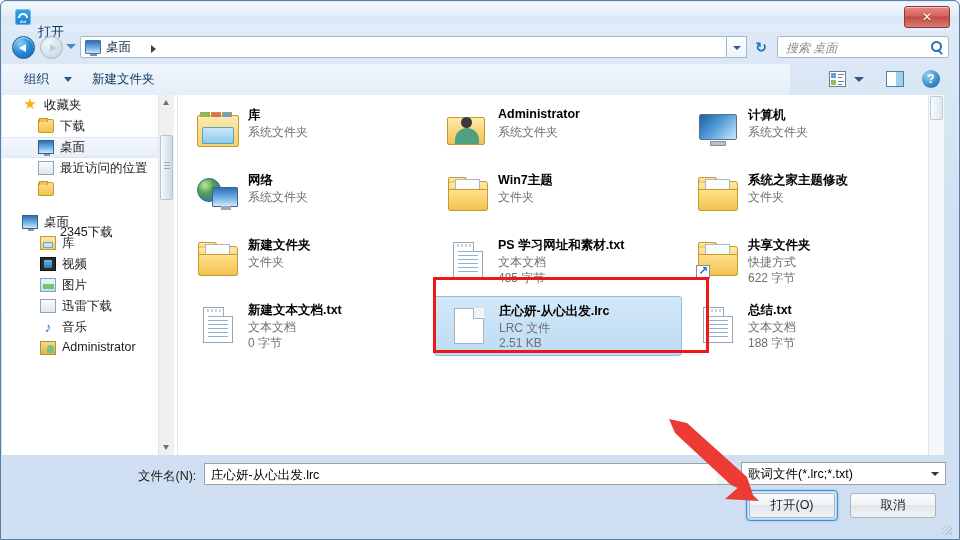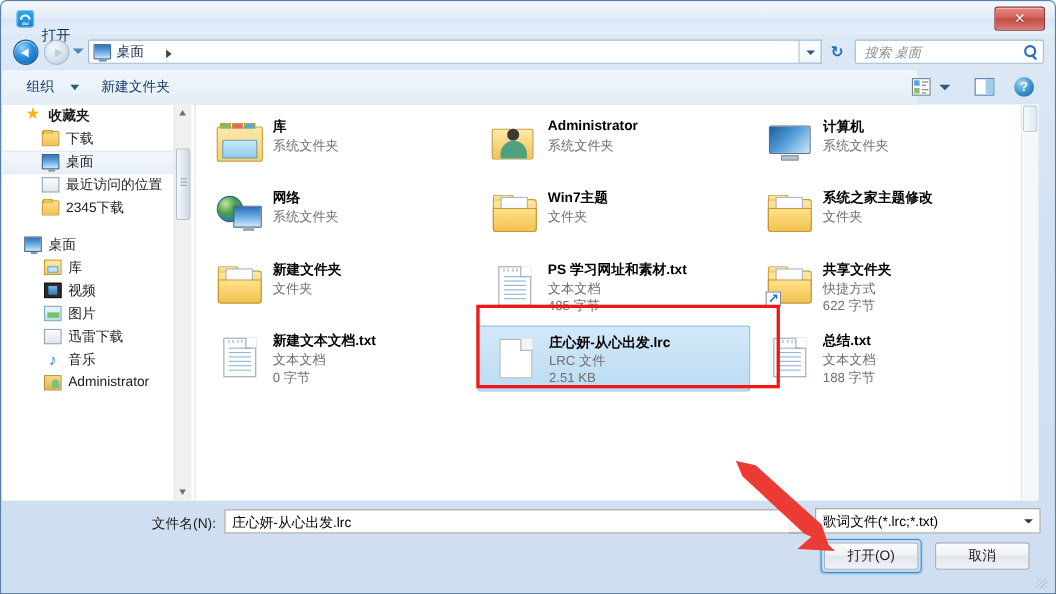--- a/index.html
+++ b/index.html
@@ -133,21 +133,20 @@
   }
   .search-icon:after{
     content:"";position:absolute;right:-3px;bottom:-3px;width:6px;height:2px;
     background:#2b6fae;transform:rotate(45deg);
   }
   
   .cmdbar{
     position:absolute;left:1px;top:63px;width:788px;height:31px;
     background:linear-gradient(180deg,#f0f6fc 0%,#e4eef8 100%);
     border-bottom:1px solid #b6cde0;
-    padding-left:44px;
   }
   .cmd-item{
     position:absolute;top:7px;font-size:12.5px;color:#123a66;cursor:pointer;
   }
   .cmd-organize{left:22px;}
   .cmd-caret{
     position:absolute;left:62px;top:13px;width:0;height:0;
     border-left:4px solid transparent;border-right:4px solid transparent;
     border-top:5px solid #2c5a84;cursor:pointer;
   }
@@ -468,37 +467,37 @@
     <div class="view-caret"></div>
     <div class="pane-icon">
         <i></i>
       </div>
     <div class="help-icon">?</div>
   </div>
 
   <div class="sidebar" id="sidebar">
       <div class="nav-row">
         <div class="nav-ico ico-star" style="left: 20px; width: 16px; height: 14px;">★</div>
-        <div class="lbl" style="left: 42px; font-weight: bold;">收藏夹</div>
+        <div class="lbl" style="left: 42px; font-weight: normal;">收藏夹</div>
       </div>
       <div class="nav-row">
         <div class="nav-ico folder" style="left: 36px;"></div>
         <div class="lbl" style="left: 58px;">下载</div>
       </div>
       <div class="nav-row sel">
         <div class="nav-ico monitor" style="left: 36px;"></div>
         <div class="lbl" style="left: 58px;">桌面</div>
       </div>
       <div class="nav-row">
         <div class="nav-ico greyico" style="left: 36px;"></div>
         <div class="lbl" style="left: 58px;">最近访问的位置</div>
       </div>
       <div class="nav-row">
         <div class="nav-ico folder" style="left: 36px;"></div>
-        <div class="lbl" style="left: 58px;">2345下载</div>
+        <div class="lbl" style="left: 58px; margin-top: 43px;">2345下载</div>
       </div>
       <div class="spacer"></div>
       <div class="nav-row">
         <div class="nav-ico monitor" style="left: 20px;"></div>
         <div class="lbl" style="left: 42px; font-weight: normal;">桌面</div>
       </div>
       <div class="nav-row">
         <div class="nav-ico libico" style="left: 38px;"></div>
         <div class="lbl" style="left: 60px;">库</div>
       </div>

